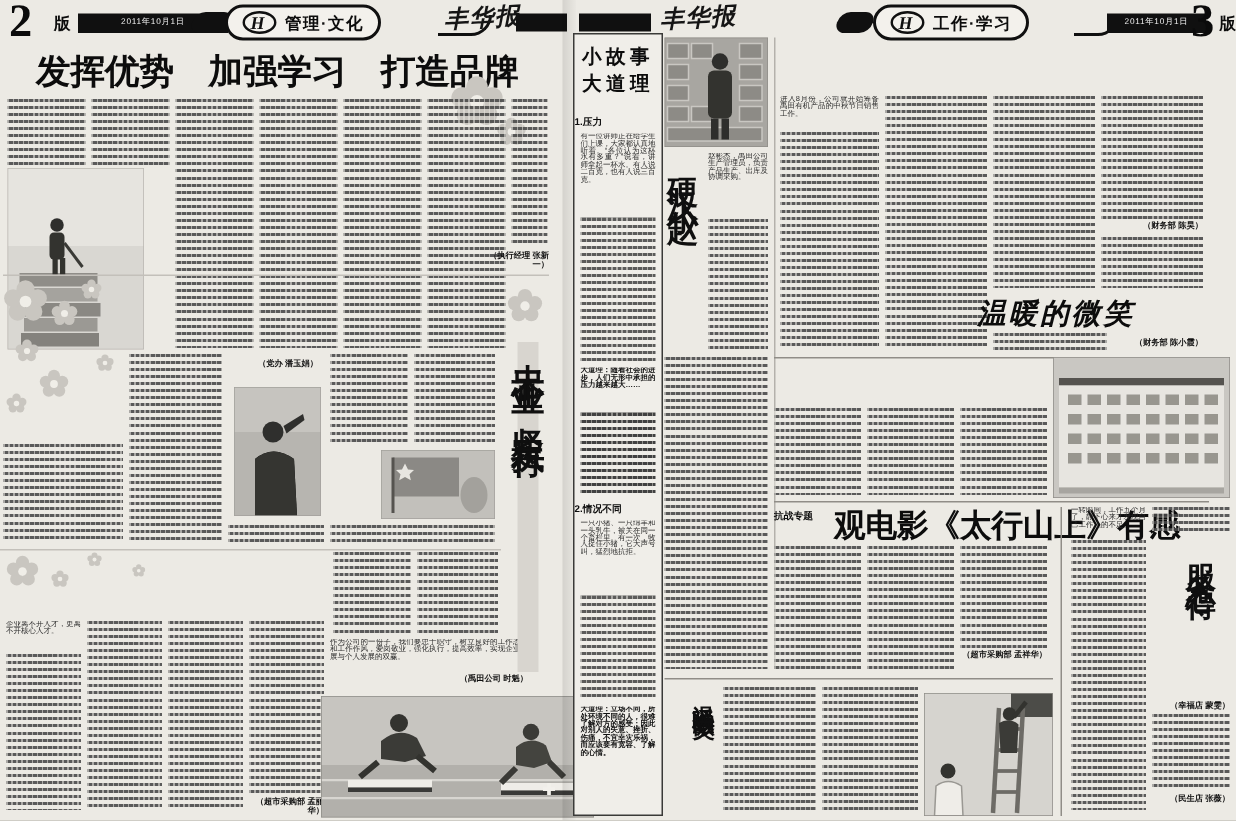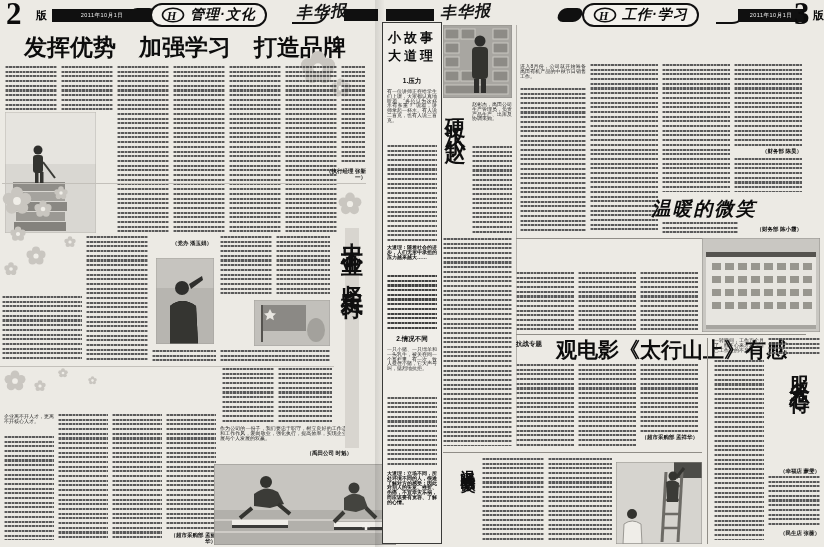--- a/index.html
+++ b/index.html
@@ -12,32 +12,32 @@
        repeating-linear-gradient(90deg, rgba(236,234,228,.55) 0 1px, rgba(236,234,228,0) 1px 3.4px),
        repeating-linear-gradient(180deg, #474747 0 2px, rgba(0,0,0,0) 2px 4.7px);}
   .g.dk{background:
        repeating-linear-gradient(90deg, rgba(236,234,228,.45) 0 1px, rgba(236,234,228,0) 1px 3.4px),
        repeating-linear-gradient(180deg, #2a2a2a 0 2.2px, rgba(0,0,0,0) 2.2px 4.7px);}
   .t{position:absolute;font-size:5px;line-height:4.8px;text-align:justify;color:#2b2b2b;
      overflow:hidden;word-break:break-all;}
   .t.b{font-weight:bold;color:#101010;}
   .by{position:absolute;font-size:5.5px;line-height:6px;font-weight:bold;color:#101010;text-align:right;}
   .hl{position:absolute;font-family:"Liberation Sans",sans-serif;font-weight:900;color:#0c0c0c;
-      text-align:center;white-space:nowrap;}
+      text-align:left;white-space:nowrap;}
   .hs{position:absolute;font-family:"Liberation Serif",serif;font-weight:900;color:#0c0c0c;
       text-align:center;white-space:nowrap;}
   .vert{position:absolute;writing-mode:vertical-rl;text-orientation:upright;
         font-family:"Liberation Serif",serif;font-weight:900;color:#0f0f0f;}
   .bar{position:absolute;background:#101010;}
   .wdate{color:#f3f3f3;font-size:5.5px;letter-spacing:.5px;text-align:center;}
   .hr{position:absolute;height:1px;background:#908d87;}
   .vr{position:absolute;width:1px;background:#b4b1ab;}
   .capsule{position:absolute;display:flex;align-items:center;gap:5px;height:20px;
            border:2px solid #101010;border-radius:12px;background:#f3f1ec;padding:0 9px;}
-  .capsule .lbl{font-weight:900;font-size:14px;letter-spacing:1px;color:#0c0c0c;white-space:nowrap;font-style:italic;}
+  .capsule .lbl{font-weight:900;font-size:11px;letter-spacing:1px;color:#0c0c0c;white-space:nowrap;}
   .tail{position:absolute;border-bottom:2px solid #101010;border-right:2px solid #101010;
         border-bottom-right-radius:14px;}
   .wedge{position:absolute;background:#101010;border-radius:8px;transform:skewX(-18deg);}
   .pagenum{position:absolute;font-family:"Liberation Serif",serif;font-weight:900;font-size:31px;color:#0b0b0b;}
   .ban{position:absolute;font-weight:900;font-size:11px;color:#0b0b0b;}
   .script{position:absolute;font-family:"Liberation Serif",serif;font-weight:900;font-style:italic;
           font-size:16px;color:#151515;transform:rotate(-3deg);letter-spacing:1px;}
   .ghost{position:absolute;background:#d8d5cf;}
   .fold{position:absolute;left:375px;top:0;width:9px;height:547px;
         background:linear-gradient(90deg,rgba(0,0,0,.10),rgba(0,0,0,.01));}

